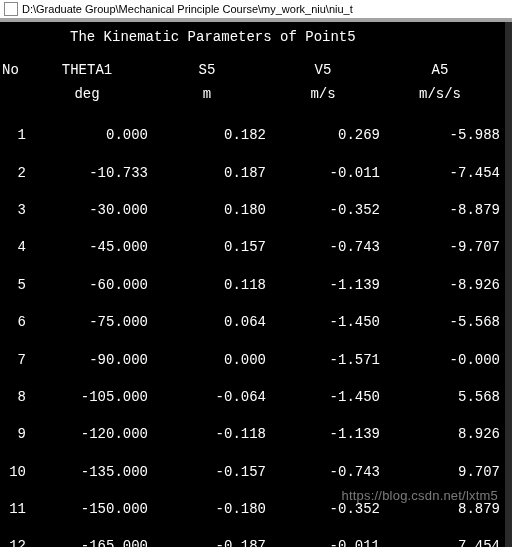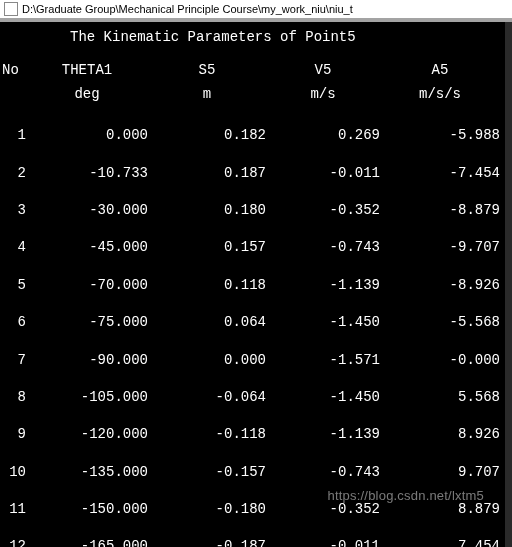--- a/index.html
+++ b/index.html
@@ -93,21 +93,21 @@
       text-align: right;
     }
     .hdr .col-no { text-align: left; padding-left: 2px;}
     .hdr .col-theta { text-align: center;}
     .hdr .col-s5 { text-align: center;}
     .hdr .col-v5 { text-align: center;}
     .hdr .col-a5 { text-align: center;}
     .watermark {
       position: absolute;
       bottom: 44px;
-      right: 28px;
+      right: 14px;
       font-family: Arial, sans-serif;
       font-size: 13px;
       color: rgba(220,220,220,0.55);
       letter-spacing: 0.2px;
     }
     .scrollbar {
       position: absolute;
       right: 0;
       top: 0;
       width: 7px;
@@ -139,21 +139,21 @@
       <span class="col-s5">m</span>
       <span class="col-v5">m/s</span>
       <span class="col-a5">m/s/s</span>
     </div>
 
     <div id="rows">
         <div class="data-row"><span class="col-no">1</span><span class="col-theta">0.000</span><span class="col-s5">0.182</span><span class="col-v5">0.269</span><span class="col-a5">-5.988</span></div>
         <div class="data-row"><span class="col-no">2</span><span class="col-theta">-10.733</span><span class="col-s5">0.187</span><span class="col-v5">-0.011</span><span class="col-a5">-7.454</span></div>
         <div class="data-row"><span class="col-no">3</span><span class="col-theta">-30.000</span><span class="col-s5">0.180</span><span class="col-v5">-0.352</span><span class="col-a5">-8.879</span></div>
         <div class="data-row"><span class="col-no">4</span><span class="col-theta">-45.000</span><span class="col-s5">0.157</span><span class="col-v5">-0.743</span><span class="col-a5">-9.707</span></div>
-        <div class="data-row"><span class="col-no">5</span><span class="col-theta">-70.000</span><span class="col-s5">0.118</span><span class="col-v5">-1.139</span><span class="col-a5">-8.926</span></div>
+        <div class="data-row"><span class="col-no">5</span><span class="col-theta">-60.000</span><span class="col-s5">0.118</span><span class="col-v5">-1.139</span><span class="col-a5">-8.926</span></div>
         <div class="data-row"><span class="col-no">6</span><span class="col-theta">-75.000</span><span class="col-s5">0.064</span><span class="col-v5">-1.450</span><span class="col-a5">-5.568</span></div>
         <div class="data-row"><span class="col-no">7</span><span class="col-theta">-90.000</span><span class="col-s5">0.000</span><span class="col-v5">-1.571</span><span class="col-a5">-0.000</span></div>
         <div class="data-row"><span class="col-no">8</span><span class="col-theta">-105.000</span><span class="col-s5">-0.064</span><span class="col-v5">-1.450</span><span class="col-a5">5.568</span></div>
         <div class="data-row"><span class="col-no">9</span><span class="col-theta">-120.000</span><span class="col-s5">-0.118</span><span class="col-v5">-1.139</span><span class="col-a5">8.926</span></div>
         <div class="data-row"><span class="col-no">10</span><span class="col-theta">-135.000</span><span class="col-s5">-0.157</span><span class="col-v5">-0.743</span><span class="col-a5">9.707</span></div>
         <div class="data-row"><span class="col-no">11</span><span class="col-theta">-150.000</span><span class="col-s5">-0.180</span><span class="col-v5">-0.352</span><span class="col-a5">8.879</span></div>
         <div class="data-row"><span class="col-no">12</span><span class="col-theta">-165.000</span><span class="col-s5">-0.187</span><span class="col-v5">-0.011</span><span class="col-a5">7.454</span></div>
       </div>
 
     <div class="watermark">https://blog.csdn.net/lxtm5</div>

